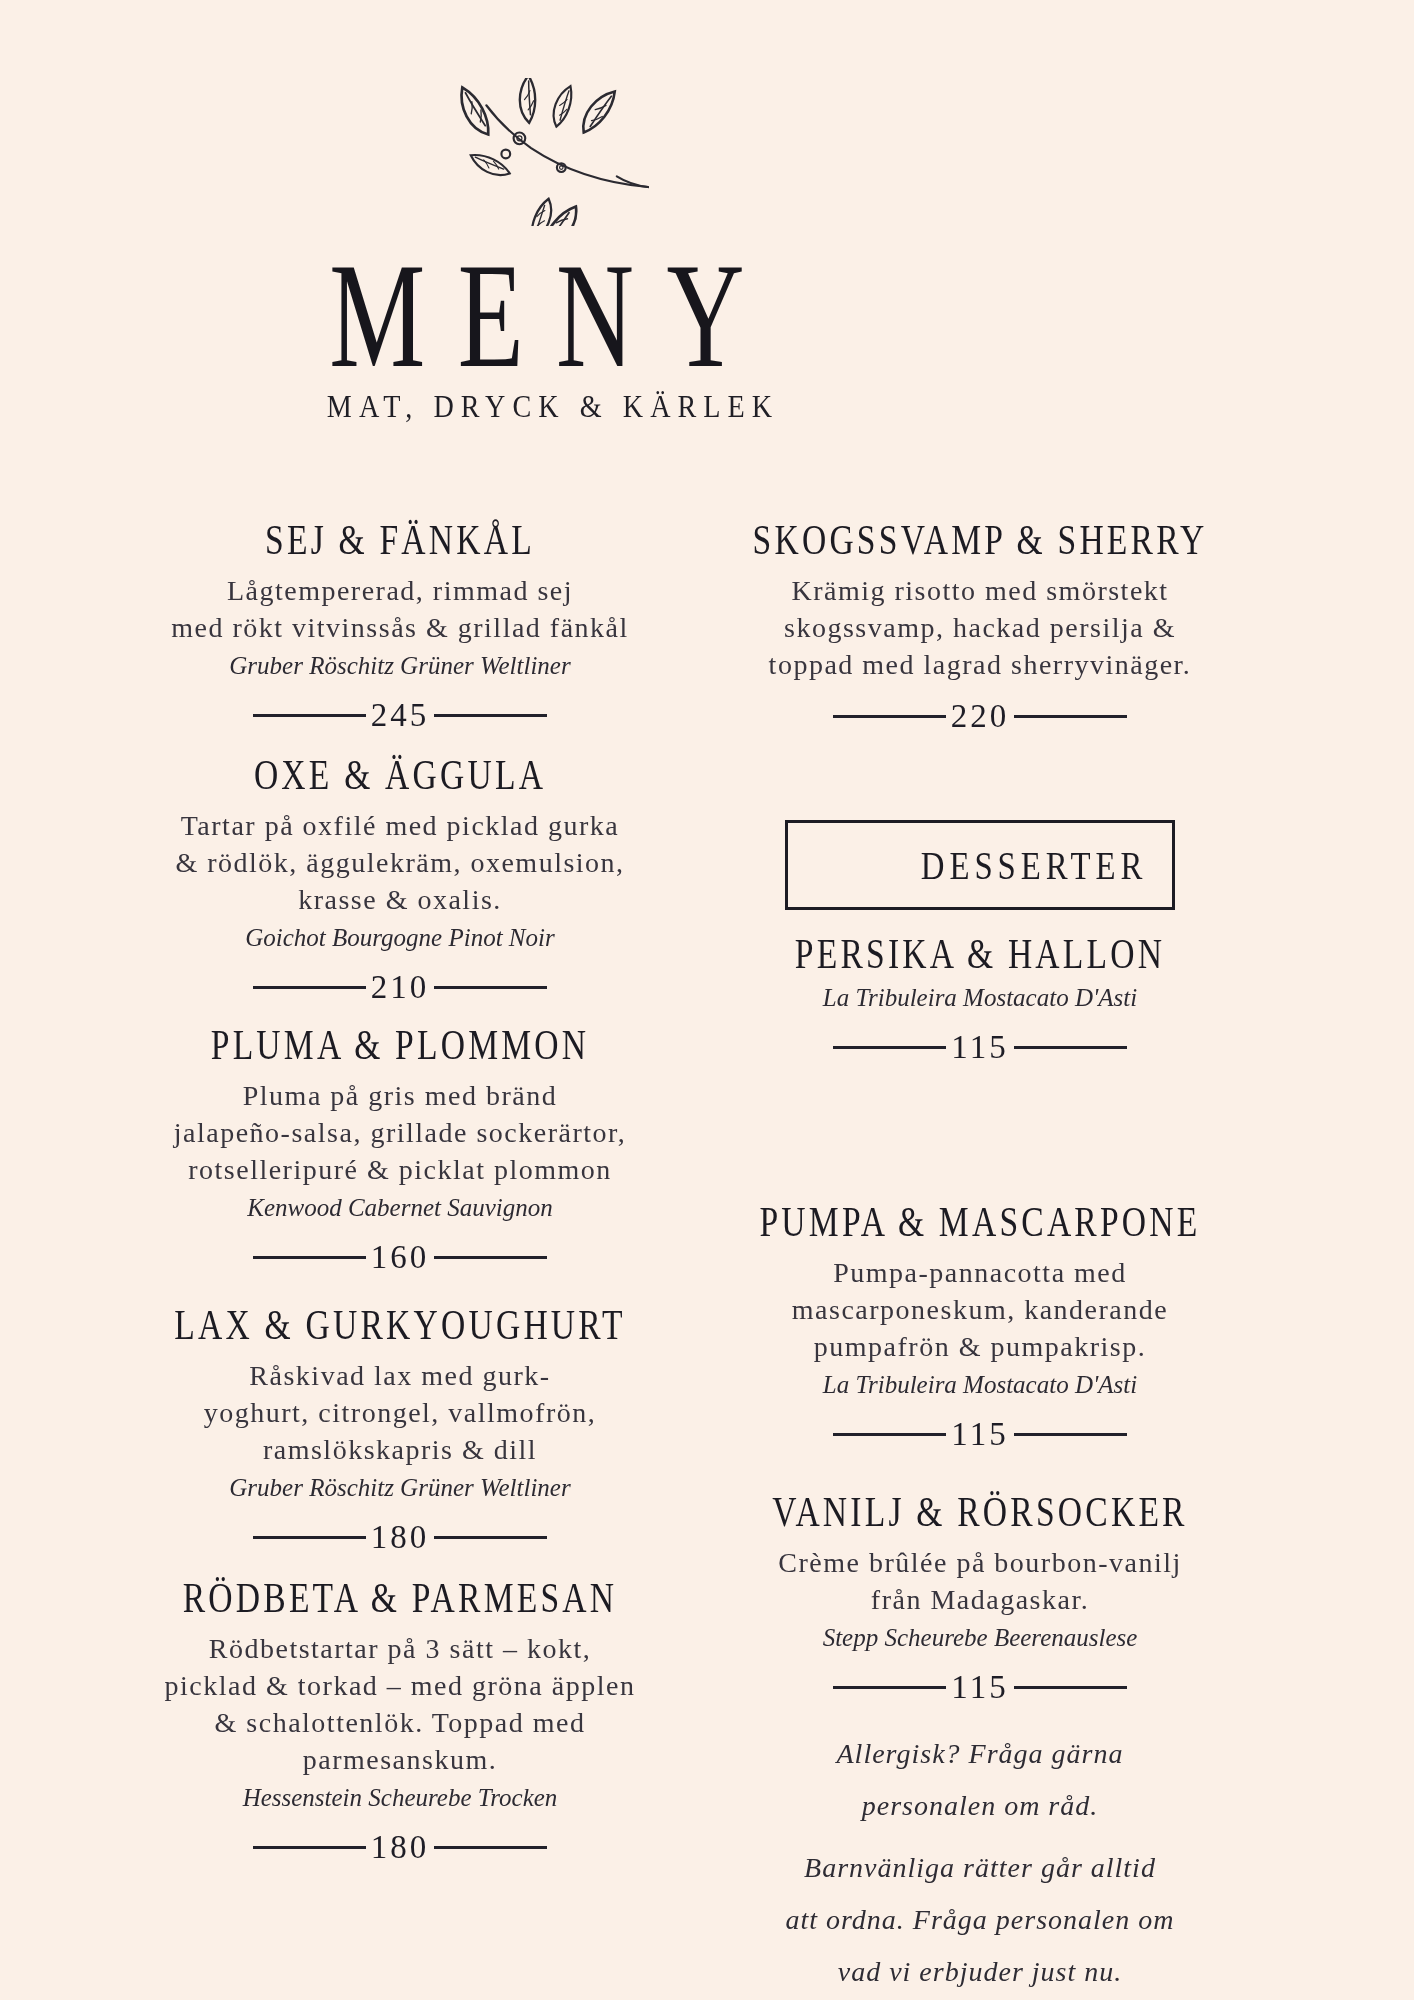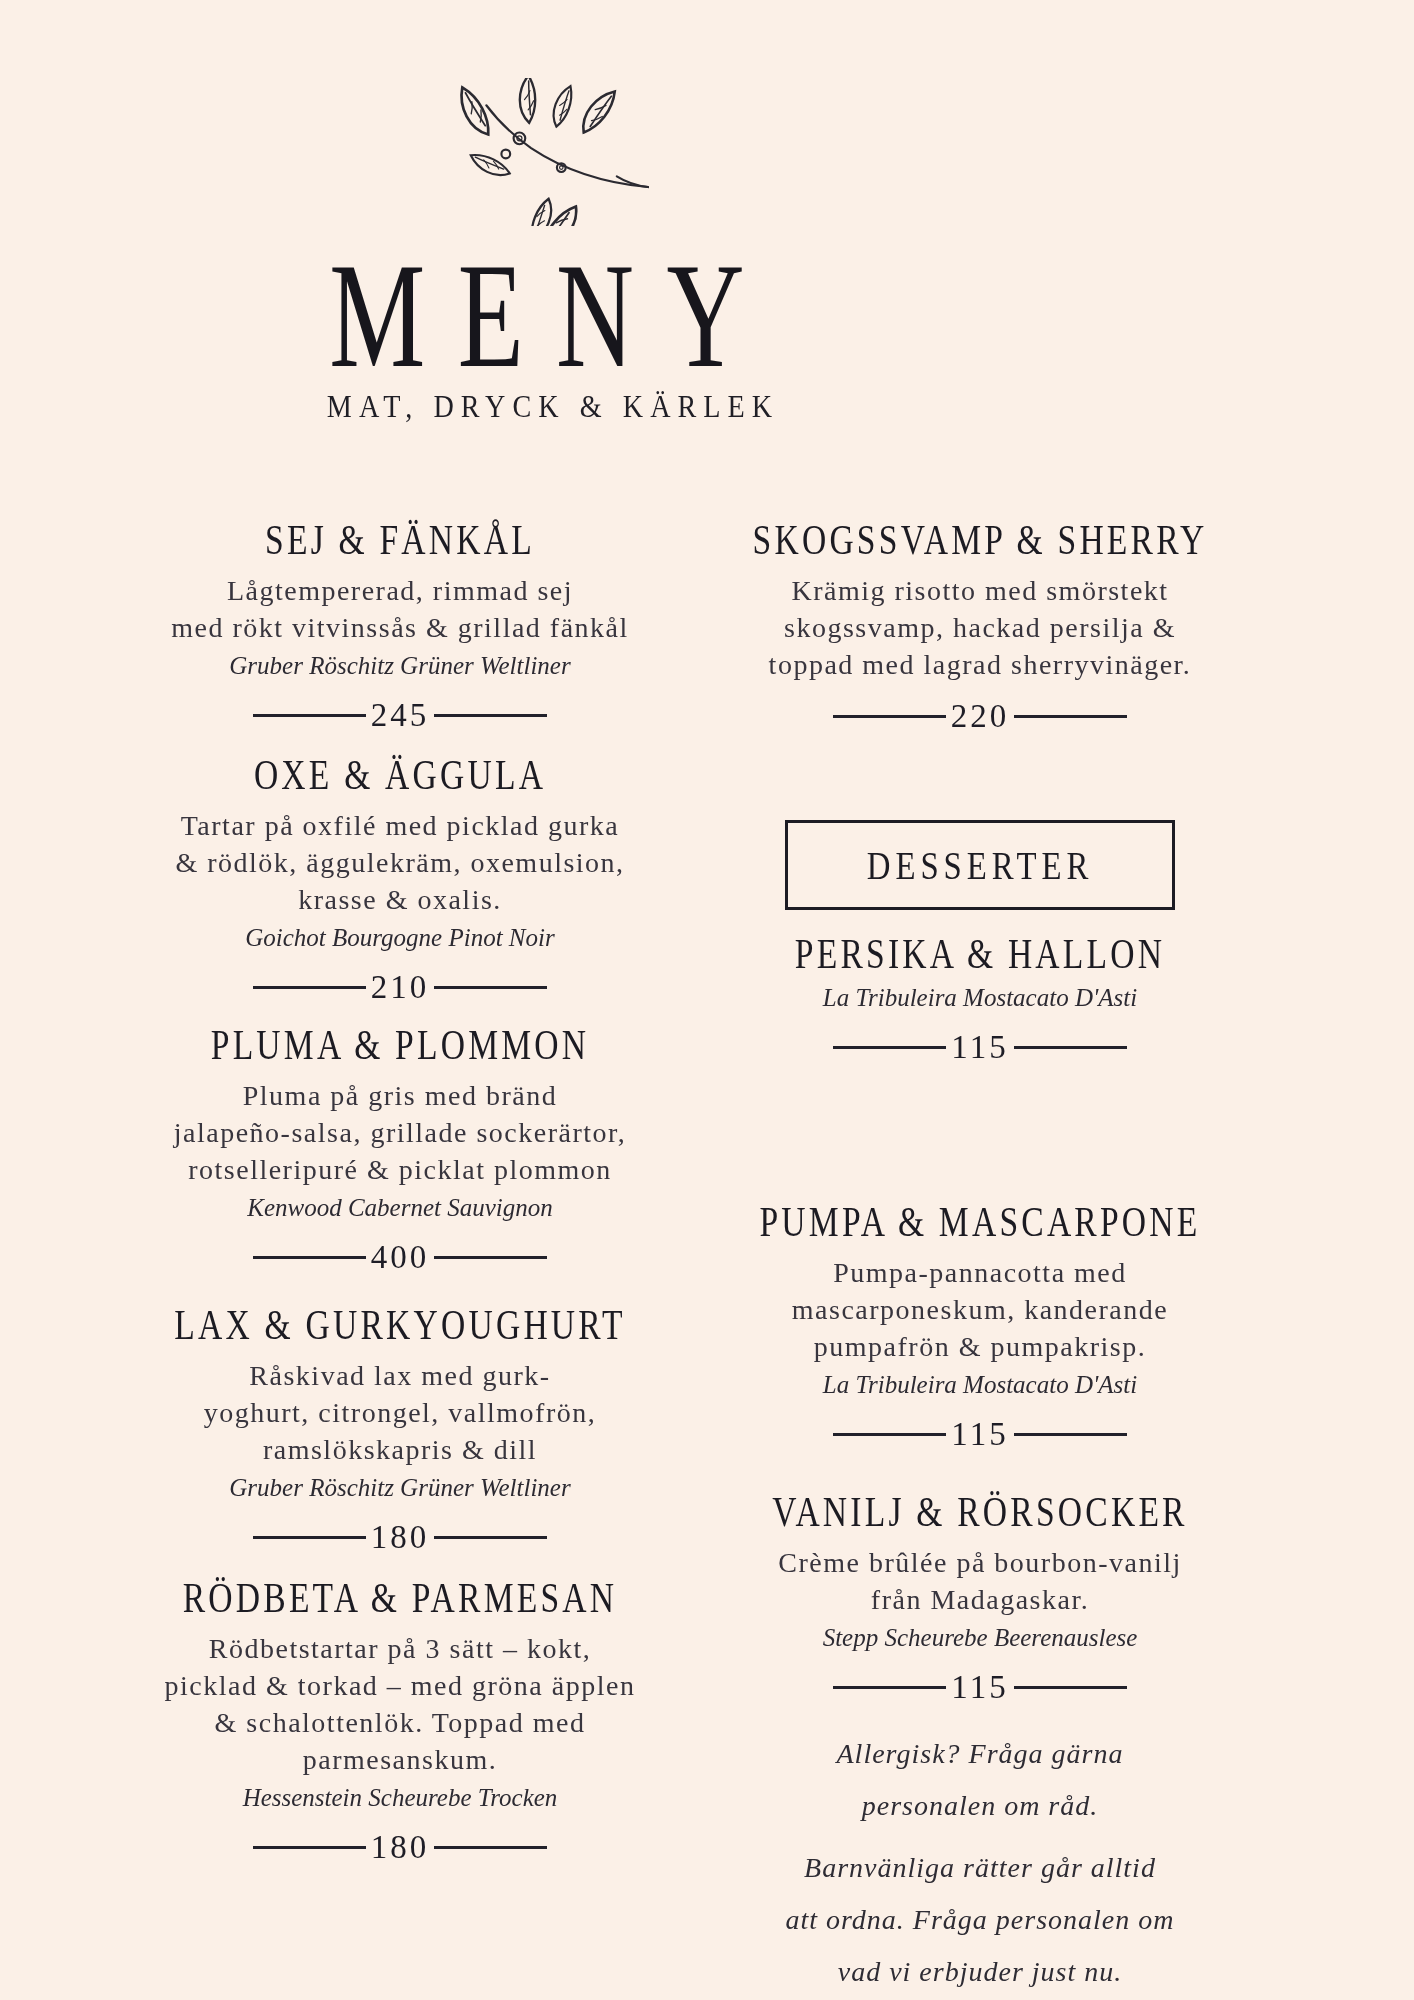--- a/index.html
+++ b/index.html
@@ -36,21 +36,21 @@
     font-size:25px; line-height:32px; font-style:italic;
     margin:4px 0 0; color:#2c2a32;
   }
   .price{margin-top:16px; display:flex; justify-content:center; align-items:center; gap:5px;}
   .price .num{font-size:33px; line-height:34px; letter-spacing:3px; color:#1e1d26;}
   .price .line{width:113px; height:0; border-top:3px solid #22212b;}
   
   .dessert-box{
     position:absolute; top:820px; left:50%; transform:translateX(-50%);
     width:384px; height:84px; border:3px solid #1d1c24;
-    display:flex; align-items:center; justify-content:center;
+    display:flex; align-items:center; justify-content:flex-end;
   }
   .section-title{
     font-size:40px; font-weight:400; letter-spacing:6px;
     transform:scaleX(0.82); transform-origin:center; margin:0; color:#1c1b22;
   }
   
   .footer-notes{position:absolute; top:1728px; left:0; width:100%; text-align:center;}
   .note{
     font-size:28px; line-height:52px; font-style:italic; letter-spacing:1px;
     white-space:pre-line; margin:0 0 10px; color:#2e2c34;
@@ -122,21 +122,21 @@
     </div>
 
     <div class="item" style="top:1021px">
       <h3 class="item-title">PLUMA &amp; PLOMMON</h3>
       <p class="desc">Pluma på gris med bränd
 jalapeño-salsa, grillade sockerärtor,
 rotselleripuré &amp; picklat plommon</p>
       <p class="wine">Kenwood Cabernet Sauvignon</p>
       <div class="price">
         <span class="line"></span>
-        <span class="num">400</span>
+        <span class="num">160</span>
         <span class="line"></span>
       </div>
     </div>
 
     <div class="item" style="top:1301px">
       <h3 class="item-title">LAX &amp; GURKYOUGHURT</h3>
       <p class="desc">Råskivad lax med gurk-
 yoghurt, citrongel, vallmofrön,
 ramslökskapris &amp; dill</p>
       <p class="wine">Gruber Röschitz Grüner Weltliner</p>

